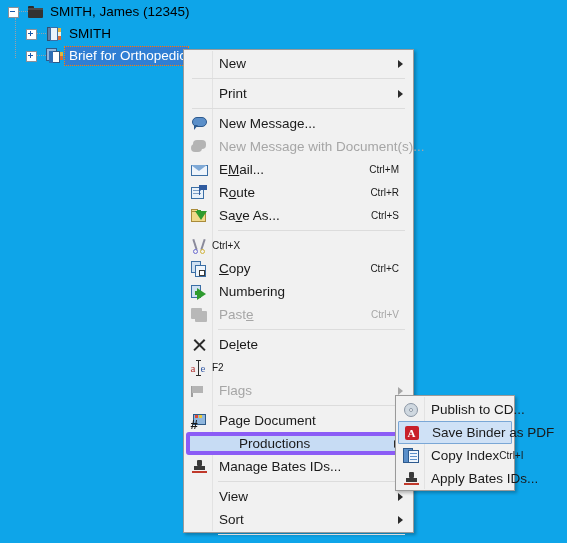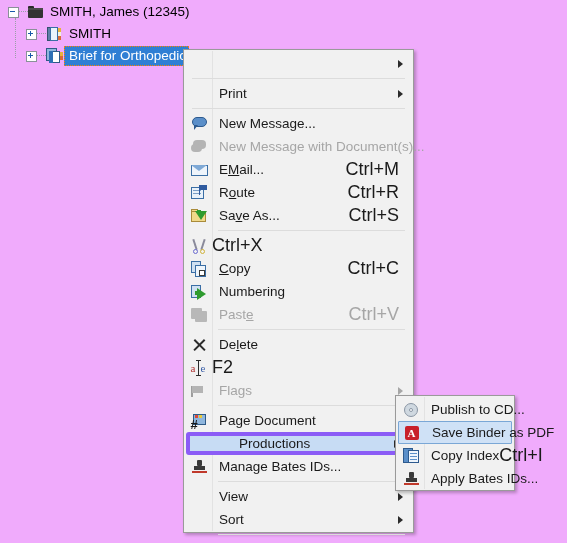--- a/index.html
+++ b/index.html
@@ -2,21 +2,21 @@
 <html><head>
 <meta charset="utf-8">
 <style>
   html, body {
     margin: 0; padding: 0;
     width: 567px; height: 543px;
     background: #ffffff;
     font-family: "Liberation Sans", sans-serif;
     overflow: hidden;
   }
-  #root { position: relative; width: 567px; height: 543px; background:#f0abfc; }
+  #root { position: relative; width: 567px; height: 543px; background:#0ea5e9; }
 
   
   .tree { position:absolute; left:0; top:0; width:220px; }
   .tree-row { position:absolute; height:20px; display:flex; align-items:center; white-space:nowrap; }
   .tree-label { font-size:13.5px; color:#000; line-height:20px; }
   .expander {
     width:9px; height:9px; border:1px solid #8a9099; background:#fff;
     position:relative; flex:0 0 auto;
   }
   .expander::before {
@@ -76,21 +76,21 @@
   .menu .gutter-line {
     position:absolute; left:28px; top:1px; bottom:1px; width:1px; background:#e2e2e2;
   }
   .mi {
     position:relative; height:23px; display:flex; align-items:center;
     padding:0 0 0 0; cursor:default; box-sizing:border-box;
     margin:0 2px;
   }
   .mi .icell { width:26px; height:23px; position:relative; flex:0 0 auto; display:flex; align-items:center; justify-content:center; }
   .mi .label { font-size:13.5px; color:#1a1a1a; flex:1 1 auto; white-space:nowrap; padding-left:7px; }
-  .mi .accel { font-size:18px; color:#1a1a1a; padding-right:12px; white-space:nowrap; }
+  .mi .accel { font-size:10px; color:#1a1a1a; padding-right:12px; white-space:nowrap; }
   .mi .arrow { position:absolute; right:8px; top:50%; margin-top:-4px; width:0;height:0;
       border-left:5px solid #2b2b2b; border-top:4px solid transparent; border-bottom:4px solid transparent; }
   .mi.disabled .label, .mi.disabled .accel { color:#a6a6a6; }
   .mi.disabled .arrow { border-left-color:#a6a6a6; }
   .mi.hl {
     background:#c7dcf4;
     border:4px solid #8b5cf6;
     border-radius:3px;
     padding-left:16px;
   }
@@ -226,20 +226,21 @@
       <div class="tree-label">Brief for Orthopedic</div>
     </div>
   </div>
 
   <div class="menu" id="ctxmenu" style="left:183px; top:49px; width:231px; height:484px;">
     <div class="gutter"></div>
     <div class="gutter-line"></div>
     <div id="ctxitems" style="position:relative;">
         <div class="mi">
           <div class="icell"></div>
+          <div class="label">New</div>
           <div class="arrow"></div>
         </div>
         <div class="sep full"></div>
         <div class="mi">
           <div class="icell"></div>
           <div class="label">Print</div>
           <div class="arrow"></div>
         </div>
         <div class="sep full"></div>
         <div class="mi">

